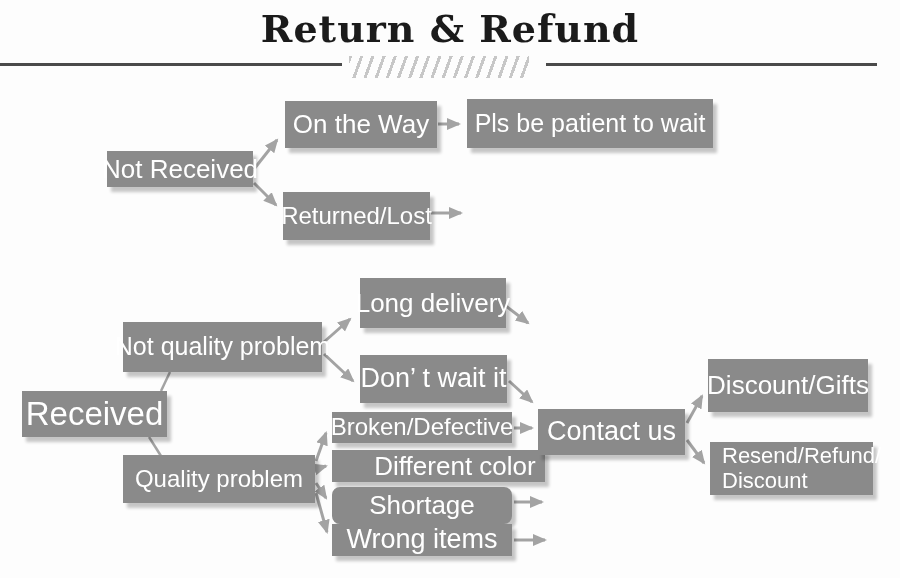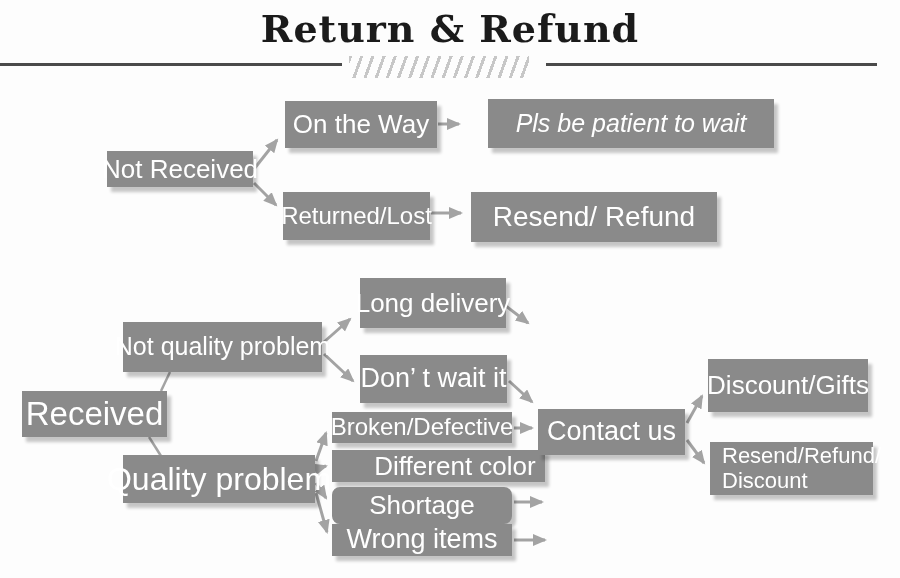--- a/index.html
+++ b/index.html
@@ -83,29 +83,28 @@
     <line x1="514" y1="502" x2="542" y2="502" marker-end="url(#ah)"></line>
     <line x1="514" y1="540" x2="545" y2="540" marker-end="url(#ah)"></line>
     <line x1="506" y1="306" x2="528" y2="323" marker-end="url(#ah)"></line>
     <line x1="509" y1="381" x2="532" y2="402" marker-end="url(#ah)"></line>
     <line x1="687" y1="423" x2="702" y2="396" marker-end="url(#ah)"></line>
     <line x1="687" y1="440" x2="704" y2="463" marker-end="url(#ah)"></line>
   </svg>
 
   <div class="node" style="left:107px;top:151px;width:146px;height:36px;font-size:26px;">Not Received</div>
   <div class="node" style="left:285px;top:101px;width:152px;height:47px;font-size:26px;">On the Way</div>
-  <div class="node" style="left:488px;top:99px;width:286px;height:49px;font-size:25px;font-style:italic;">Pls be patient to wait</div>
+  <div class="node" style="left:467px;top:99px;width:246px;height:49px;font-size:25px;">Pls be patient to wait</div>
   <div class="node" style="left:283px;top:192px;width:147px;height:48px;font-size:24px;">Returned/Lost</div>
-  <div class="node" style="left:471px;top:192px;width:246px;height:50px;font-size:28px;">Resend/ Refund</div>
 
   <div class="node" style="left:123px;top:322px;width:199px;height:50px;font-size:25px;">Not quality problem</div>
   <div class="node" style="left:360px;top:278px;width:146px;height:50px;font-size:26px;">Long delivery</div>
   <div class="node" style="left:360px;top:355px;width:147px;height:48px;font-size:27px;">Don’ t wait it</div>
   <div class="node" style="left:22px;top:391px;width:145px;height:46px;font-size:33px;">Received</div>
-  <div class="node" style="left:123px;top:455px;width:192px;height:48px;font-size:32px;">Quality problem</div>
+  <div class="node" style="left:123px;top:455px;width:192px;height:48px;font-size:24px;">Quality problem</div>
   <div class="node" style="left:332px;top:412px;width:180px;height:31px;font-size:24px;">Broken/Defective</div>
   <div class="node" style="left:332px;top:450px;width:180px;height:32px;font-size:26px;padding-left:33px;">Different color</div>
   <div class="node" style="left:332px;top:487px;width:180px;height:37px;font-size:26px;border-radius:8px;">Shortage</div>
   <div class="node" style="left:332px;top:524px;width:180px;height:32px;font-size:27px;">Wrong items</div>
   <div class="node" style="left:538px;top:409px;width:147px;height:46px;font-size:27px;">Contact us</div>
   <div class="node" style="left:708px;top:359px;width:160px;height:53px;font-size:26px;">Discount/Gifts</div>
   <div class="node two-line" style="left:710px;top:442px;width:163px;height:53px;font-size:22px;">
     <span>Resend/Refund/</span>
     <span>Discount</span>
   </div>

